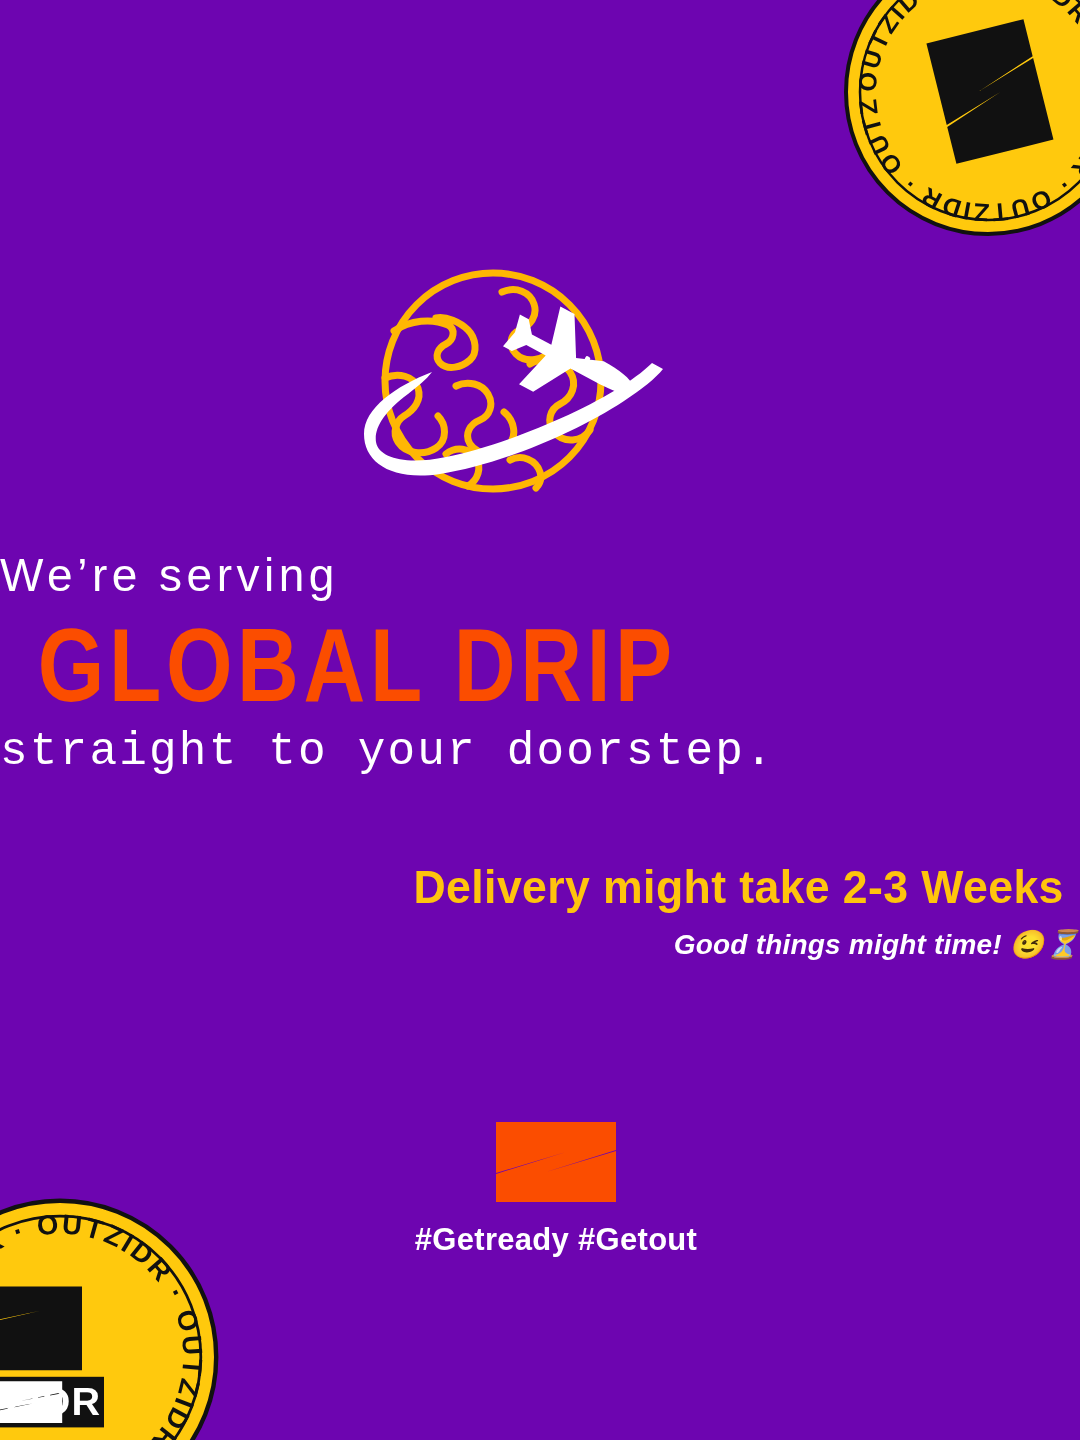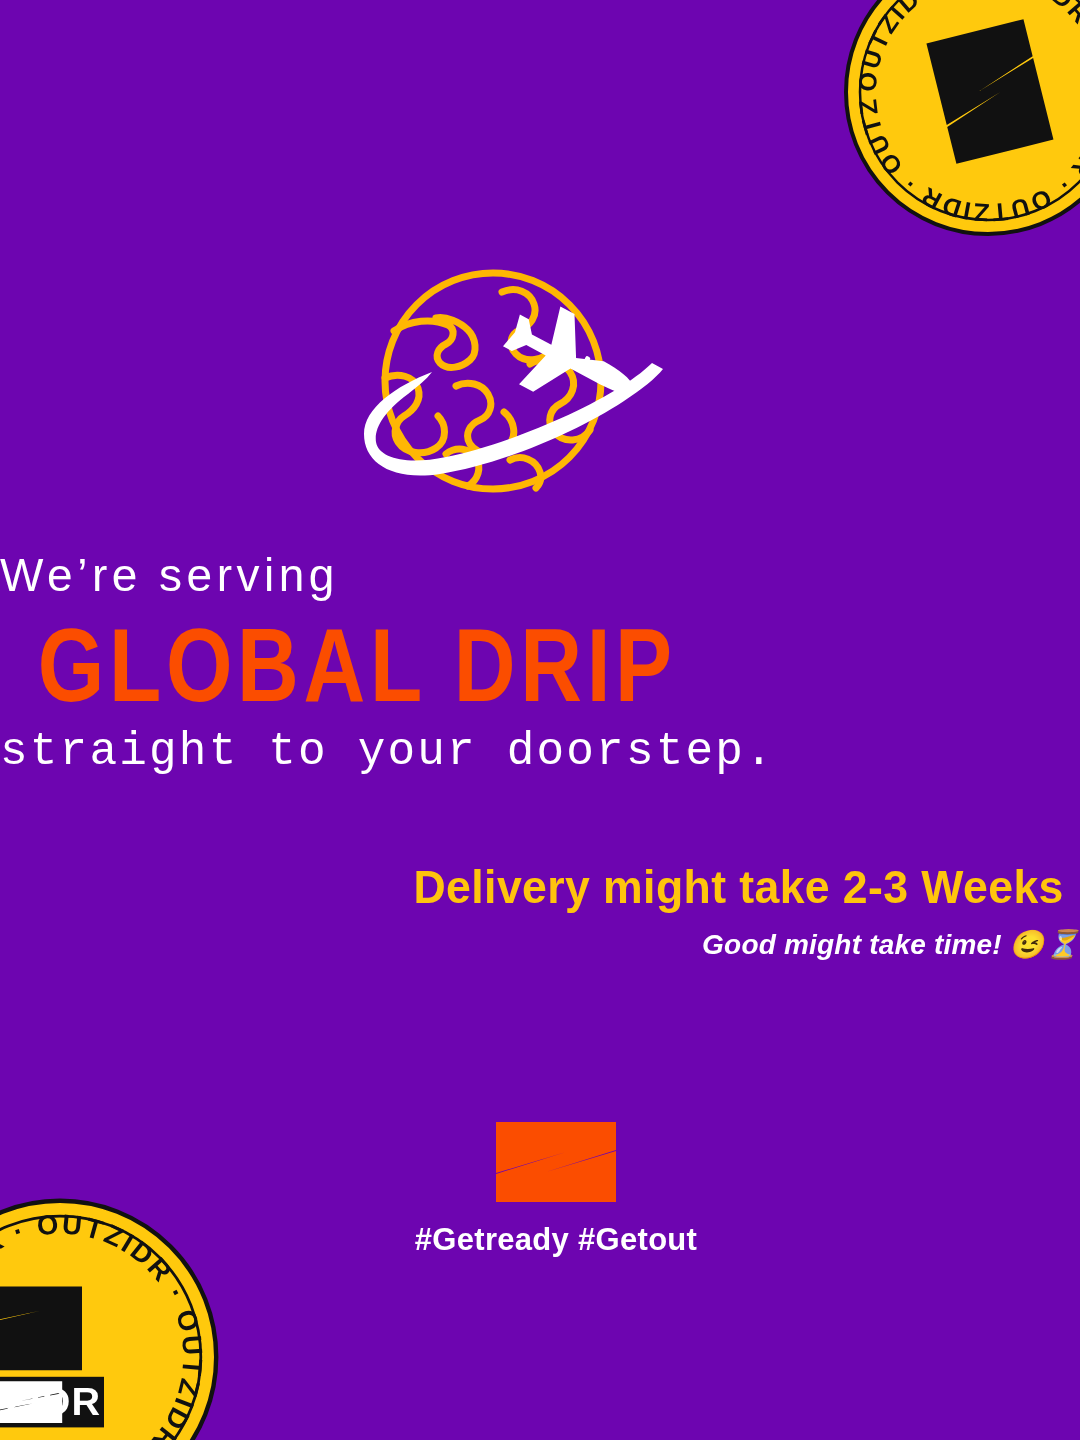--- a/index.html
+++ b/index.html
@@ -209,21 +209,21 @@
   </div>
 
   <div id="headline-block">
     <div id="eyebrow-line">We’re serving</div>
     <div id="global-drip-line">GLOBAL DRIP</div>
     <div id="doorstep-line">straight to your doorstep.</div>
   </div>
 
   <div id="delivery-block">
     <div id="delivery-headline">Delivery might take 2-3 Weeks</div>
-    <div id="delivery-subline">Good might take time! 😉⏳</div>
+    <div id="delivery-subline">Good things might time! 😉⏳</div>
   </div>
 
   <div id="footer-block">
     <div id="brand-z-mark">
       <svg viewBox="0 0 124 84" xmlns="http://www.w3.org/2000/svg">
         <path d="M2,2 L122,2 L122,30 L52,52 L122,31 L122,82 L2,82 L2,54 L72,32 L2,53 Z" fill="#FB4D00"></path>
       </svg>
     </div>
     <div id="hashtags-line">#Getready #Getout</div>
   </div>

